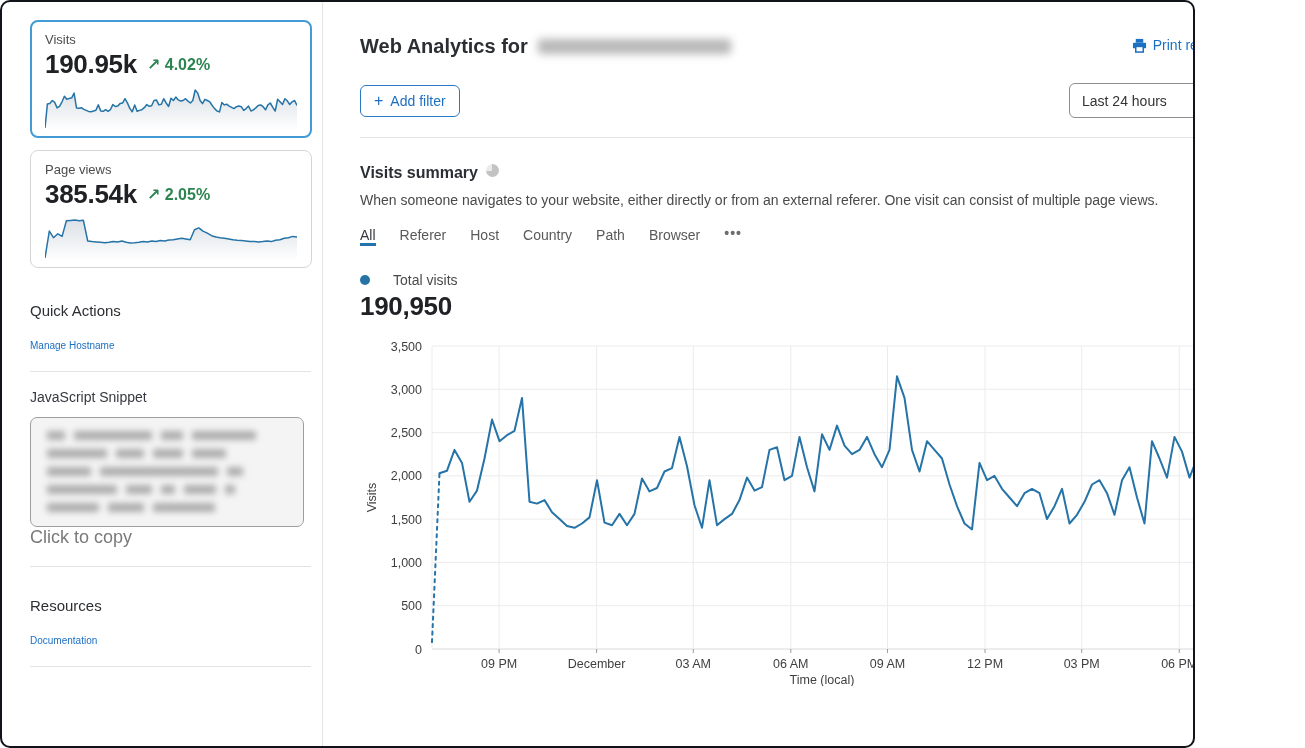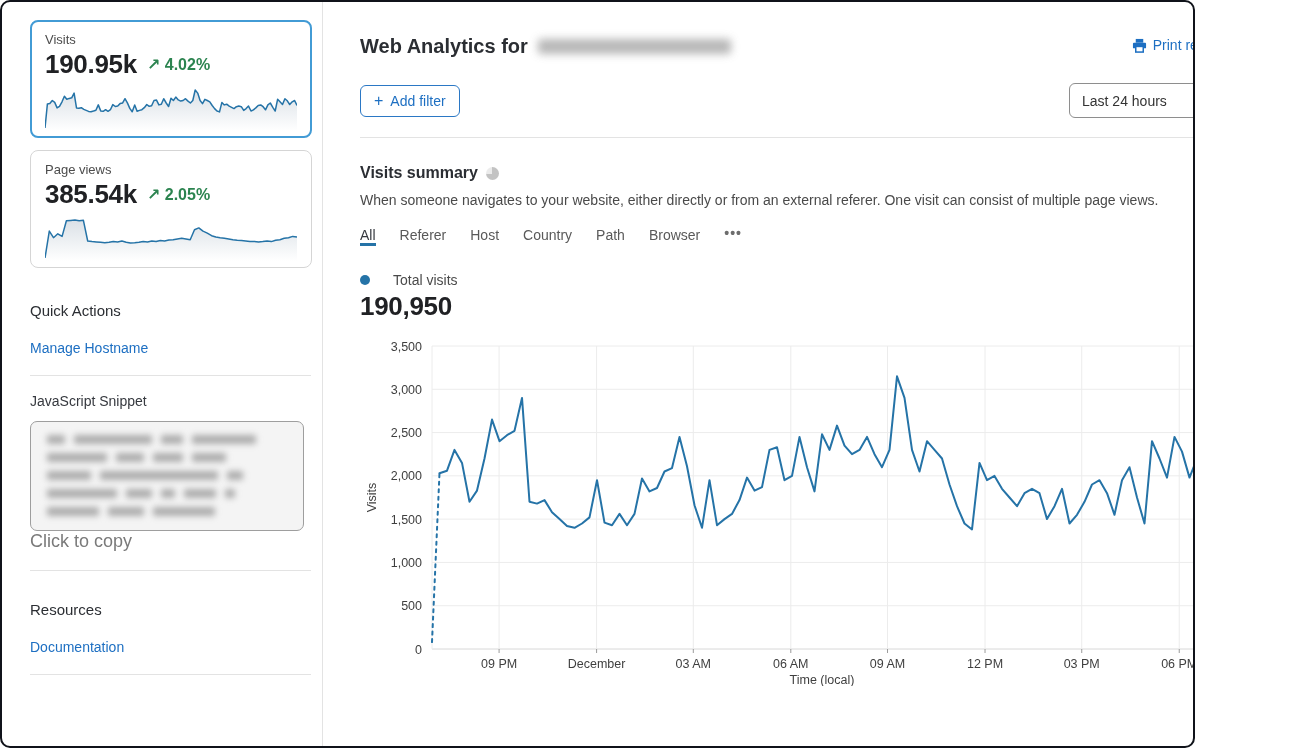--- a/index.html
+++ b/index.html
@@ -24,21 +24,21 @@
     padding:11px 14px 6px 14px; background:#fff; margin-bottom:12px;
     cursor:pointer;
   }
   .metric-card.selected { border:2px solid #429bd5; padding:10px 13px 5px 13px; }
   .metric-label { font-size:13px; color:#4c4c4c; }
   .metric-row { display:flex; align-items:center; gap:10px; margin-top:2px; }
   .metric-value { font-size:26px; font-weight:bold; color:#202124; letter-spacing:-0.3px; }
   .metric-delta { font-size:16px; color:#2c8450; font-weight:600; }
   .sparkline { display:block; margin-top:5px; }
   .side-h2 { font-size:15px; font-weight:normal; color:#2b2e33; margin-top:34px; }
-  .side-link { display:inline-block; font-size:14px; color:#1d6fc2; text-decoration:none; cursor:pointer; margin-top:21px;text-align:center; }
+  .side-link { display:inline-block; font-size:10px; color:#1d6fc2; text-decoration:none; cursor:pointer; margin-top:21px;text-align:center; }
   .side-divider { border:none; border-top:1px solid #e3e3e3; margin-top:18px; }
   .side-text { font-size:14px; color:#36393f; margin-top:17px; }
   .snippet-box {
     width:274px; height:110px; margin-top:12px;
     background:#f4f4f4; border:1px solid #9e9e9e; border-radius:7px;
     padding:13px 16px; cursor:pointer; overflow:hidden;
   }
   .blur-line { display:flex; gap:9px; margin-bottom:9px; filter:blur(3px); }
   .blur-seg { height:9px; background:#9b9b9b; border-radius:2px; opacity:.8; }
   .hint-text { font-size:18px; color:#7a7a7a; }
@@ -58,21 +58,21 @@
     font-size:14px; font-family:inherit; border-radius:6px; padding:7px 13px; cursor:pointer;
   }
   .add-filter-btn .plus { font-size:16px; line-height:1; }
   .time-select {
     width:153px; height:35px; border:1px solid #8e8e8e; border-radius:6px;
     display:flex; align-items:center; justify-content:space-between;
     padding:0 12px; font-size:14px; color:#333; cursor:pointer; background:#fff;
   }
   .caret-down { width:0; height:0; border-left:5px solid transparent; border-right:5px solid transparent; border-top:6px solid #5b5b5b; }
   .main-divider { border:none; border-top:1px solid #e3e3e3; margin-top:19px; }
-  .section-title-row { display:flex; align-items:center; gap:8px; margin-top:26px; }
+  .section-title-row { display:flex; gap:8px; margin-top:26px; }
   .section-title { font-size:16px; font-weight:bold; color:#2b2e33; }
   .help-icon {
     width:13px; height:13px; border-radius:50%; display:inline-block;
     background:conic-gradient(#c3c3c3 0deg 270deg, #ebebeb 270deg 360deg);
     cursor:pointer;
   }
   .section-desc { font-size:14px; color:#4a4a4a; margin-top:10px; }
   .tabs-row { display:flex; align-items:center; gap:24px; margin-top:17px; font-size:14px; color:#595959; }
   .tab { padding-bottom:0; cursor:pointer; border-bottom:3px solid transparent; }
   .tab.active { color:#36393f; border-bottom:3px solid #2573a7; }

